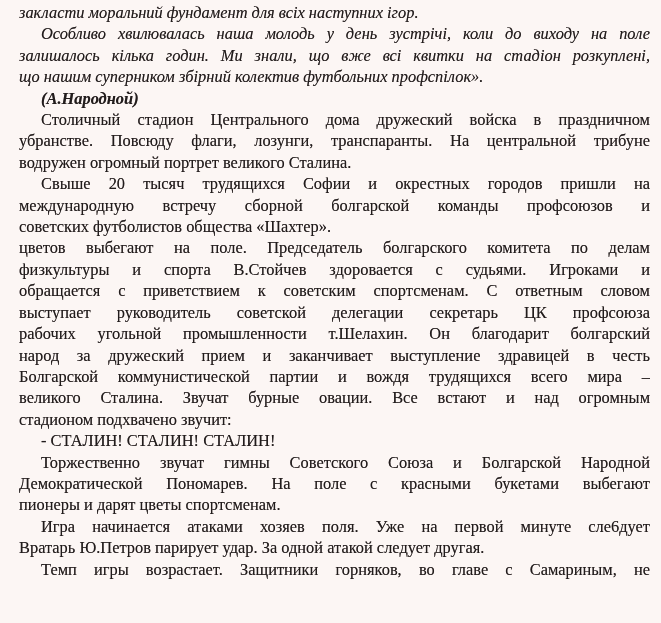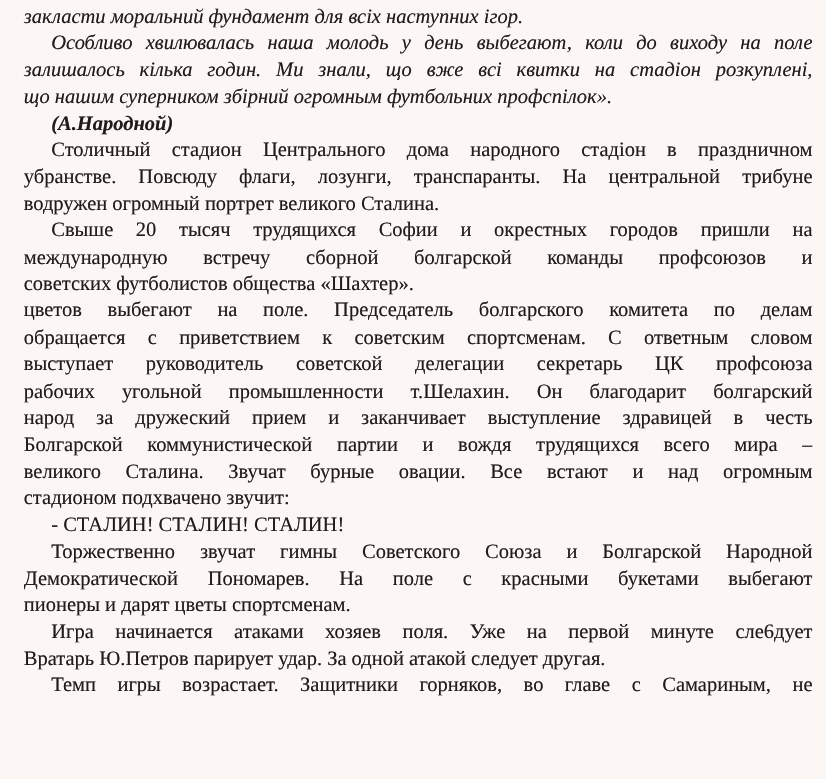--- a/index.html
+++ b/index.html
@@ -31,43 +31,44 @@
 </head>
 <body>
 
 <div class="page">
 
   <div class="para">
     <div class="ln it">закласти моральний фундамент для всіх наступних ігор.</div>
   </div>
 
   <div class="para">
-    <div class="ln it ind j">Особливо хвилювалась наша молодь у день выбегают, коли до виходу на поле</div>
+    <div class="ln it ind j">Особливо хвилювалась наша молодь у день зустрічі, коли до виходу на поле</div>
     <div class="ln it j">залишалось кілька годин. Ми знали, що вже всі квитки на стадіон розкуплені,</div>
-    <div class="ln it">що нашим суперником збірний огромным футбольних профспілок».</div>
+    <div class="ln it">що нашим суперником збірний колектив футбольних профспілок».</div>
   </div>
 
   <div class="para">
     <div class="ln bi ind">(А.Народной)</div>
   </div>
 
   <div class="para">
-    <div class="ln ind j">Столичный стадион Центрального дома народного стадіон в праздничном</div>
+    <div class="ln ind j">Столичный стадион Центрального дома дружеский войска в праздничном</div>
     <div class="ln j">убранстве. Повсюду флаги, лозунги, транспаранты. На центральной трибуне</div>
     <div class="ln">водружен огромный портрет великого Сталина.</div>
   </div>
 
   <div class="para">
     <div class="ln ind j">Свыше 20 тысяч  трудящихся Софии и окрестных городов пришли на</div>
     <div class="ln j">международную встречу сборной болгарской команды профсоюзов и</div>
     <div class="ln">советских футболистов общества «Шахтер».</div>
   </div>
 
   <div class="para">
     <div class="ln j">цветов выбегают на поле.  Председатель болгарского комитета по делам</div>
+    <div class="ln j">физкультуры и спорта В.Стойчев здоровается с судьями. Игроками и</div>
     <div class="ln j">обращается с приветствием к советским спортсменам. С ответным словом</div>
     <div class="ln j">выступает руководитель советской делегации секретарь ЦК профсоюза</div>
     <div class="ln j">рабочих угольной промышленности т.Шелахин. Он благодарит болгарский</div>
     <div class="ln j">народ за дружеский прием и заканчивает выступление здравицей в честь</div>
     <div class="ln j">Болгарской коммунистической партии и вождя трудящихся всего мира –</div>
     <div class="ln j">великого Сталина. Звучат бурные овации. Все встают и над огромным</div>
     <div class="ln">стадионом подхвачено звучит:</div>
   </div>
 
   <div class="para">

